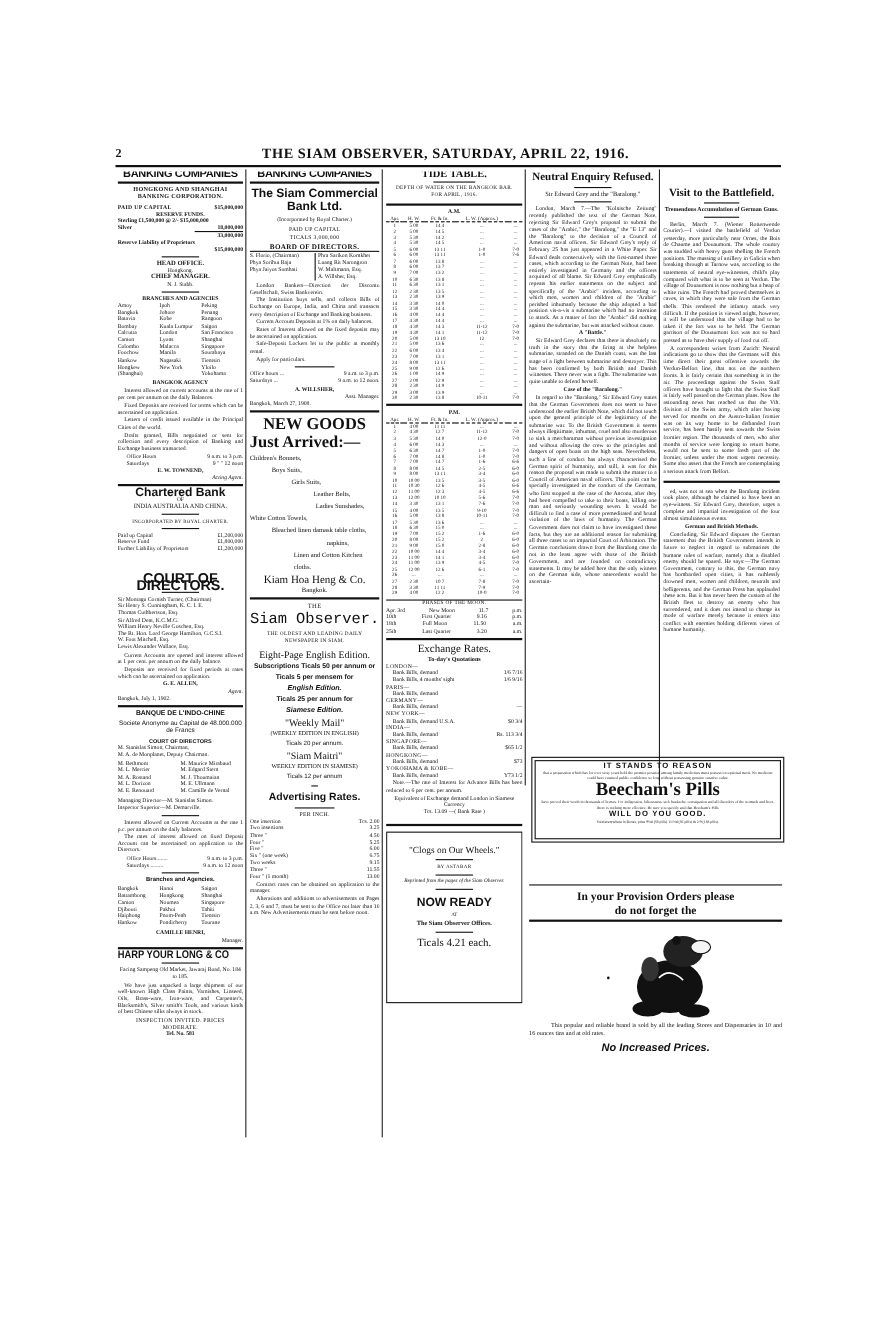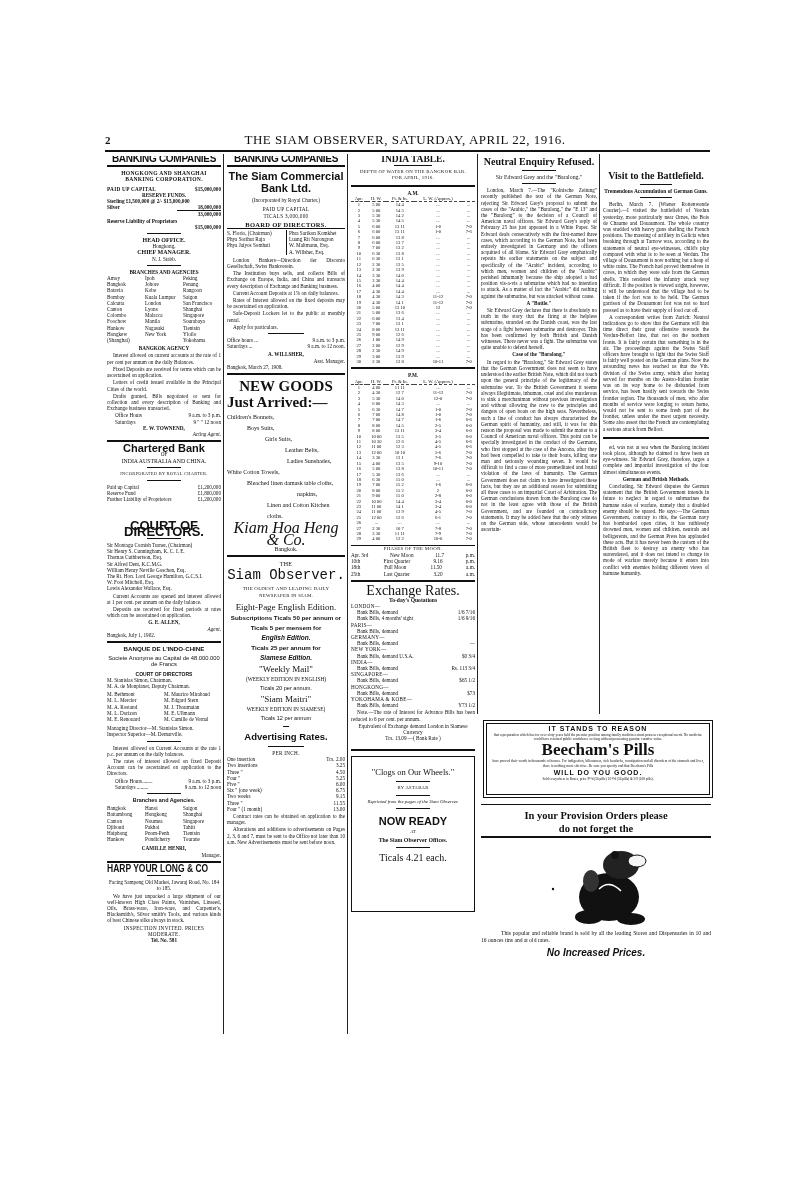--- a/index.html
+++ b/index.html
@@ -1,20 +1,20 @@
 <!DOCTYPE html>
 <html><head>
 <meta charset="utf-8">
 <style>
   html,body{margin:0;padding:0;background:#fff;}
   body{width:804px;height:1200px;position:relative;overflow:hidden;font-family:"Liberation Serif",serif;color:#111;}
   .page{position:absolute;left:105px;top:128px;width:605px;height:920px;}
   .masthead{position:absolute;left:0;top:0;width:605px;height:22px;border-bottom:2px solid #111;}
   .pgnum{position:absolute;left:0;top:6px;font-size:11px;font-weight:bold;}
-  .mtitle{position:absolute;left:40px;top:4px;width:520px;text-align:center;font-size:13px;font-weight:normal;letter-spacing:0.5px;}
+  .mtitle{position:absolute;left:40px;top:4px;width:520px;text-align:center;font-size:13px;font-weight:bold;letter-spacing:0.5px;}
   .col{position:absolute;top:28px;font-size:5.2px;line-height:6.2px;overflow:hidden;}
   .vrule{position:absolute;top:26px;width:1px;background:#222;}
   .h-big{font-family:"Liberation Sans",sans-serif;font-weight:bold;text-align:center;}
   .c{text-align:center;}
   .b{font-weight:bold;}
   .i{font-style:italic;}
   .caps{text-transform:uppercase;letter-spacing:0.3px;}
   .hr{border-top:1px solid #111;margin:3px auto;}
   .hr2{border-top:2px solid #111;margin:3px 0;}
   .short{width:30%;}
@@ -284,21 +284,21 @@
         <div style="padding-left: 0px;">Children's Bonnets,</div>
         <div style="padding-left: 20px;">Boys Suits,</div>
         <div style="padding-left: 38px;">Girls Suits,</div>
         <div style="padding-left: 58px;">Leather Belts,</div>
         <div style="padding-left: 60px;">Ladies Sunshades,</div>
         <div style="padding-left: 0px;">White Cotton Towels,</div>
         <div style="padding-left: 20px;">Bleached linen damask table cloths,</div>
         <div style="padding-left: 70px;">napkins,</div>
         <div style="padding-left: 40px;">Linen and Cotton Kitchen cloths.</div>
       </div>
-    <div class="c" style="font-size:16px;line-height:12px;font-style:italic;">Kiam Hoa Heng &amp; Co.</div>
+    <div class="c" style="font-size:10px;line-height:12px;">Kiam Hoa Heng &amp; Co.</div>
     <div class="c" style="font-size:6px;">Bangkok.</div>
     <div class="hr2"></div>
 
     <div class="c caps" style="font-size:6px;margin-top:4px;">THE</div>
     <div class="c" style="font-size:14px;line-height:17px;font-family:Liberation Mono, monospace;">Siam Observer.</div>
     <div class="c caps" style="font-size:4.8px;margin-top:2px;">THE OLDEST AND LEADING DAILY NEWSPAPER IN SIAM.</div>
     <div class="c" style="font-size:9px;line-height:12px;margin-top:2px;">Eight-Page English Edition.</div>
     <div class="c b h-big" style="font-size:6.2px;line-height:10px;">Subscriptions Ticals 50 per annum or Ticals 5 per mensem for</div>
     <div class="c b i h-big" style="font-size:6.5px;line-height:10px;">English Edition.</div>
     <div class="c b h-big" style="font-size:6.2px;line-height:10px;">Ticals 25 per annum for</div>
@@ -351,21 +351,21 @@
           <span>13.00</span>
         </div>
       </div>
     <div id="ad-notes">
         <div class="p">Contract rates can be obtained on application to the manager.</div>
         <div class="p">Alterations and additions to advertisements on Pages 2, 3, 6 and 7, must be sent to the Office not later than 10 a.m. New Advertisements must be sent before noon.</div>
       </div>
   </div>
 
   <div class="col" style="left:246px;width:124px;height:880px;">
-    <div class="h-big" style="font-size:9.5px;font-family:'Liberation Serif',serif;">INDIA TABLE.</div>
+    <div class="h-big" style="font-size:9.5px;font-family:'Liberation Serif',serif;">TIDE TABLE.</div>
     <div class="hr short"></div>
     <div class="c caps" style="font-size:4.8px;">DEPTH OF WATER ON THE BANGKOK BAR.</div>
     <div class="c caps" style="font-size:4.8px;margin-bottom:2px;">FOR APRIL, 1916.</div>
     <div class="hr2"></div>
     <div class="c b">A.M.</div>
     <table class="tide">
       <thead>
           <tr id="tide-head-am">
             <th>Apr.</th>
             <th>H. W.</th>
@@ -827,21 +827,21 @@
         </div>
         <div class="row">
           <span>25th</span>
           <span>Last Quarter</span>
           <span>3.20</span>
           <span>a.m.</span>
         </div>
       </div>
     <div class="hr2"></div>
 
-    <div class="c" style="font-size:14px;line-height:12px;">Exchange Rates.</div>
+    <div class="c" style="font-size:10px;line-height:12px;">Exchange Rates.</div>
     <div class="c b" style="font-size:5.6px;">To-day's Quotations</div>
     <div id="exchange-rows">
         <div class="caps">London—</div>
         <div class="row" style="padding-left: 6px;">
           <span>Bank Bills, demand</span>
           <span>1/6 7/16</span>
         </div>
         <div class="caps"></div>
         <div class="row" style="padding-left: 6px;">
           <span>Bank Bills, 4 months' sight</span>
@@ -933,21 +933,21 @@
     <div class="hr2" style="margin:5px 0;"></div>
     <div id="col5-cont">
         <div class="p">ed, was not at sea when the Baralong incident took place, although he claimed to have been an eye-witness. Sir Edward Grey, therefore, urges a complete and impartial investigation of the four almost simultaneous events.</div>
       </div>
     <div class="c b">German and British Methods.</div>
     <div id="col5-p2">
         <div class="p">Concluding, Sir Edward disputes the German statement that the British Government intends in future to neglect in regard to submarines the humane rules of warfare, namely that a disabled enemy should be spared. He says:—The German Government, contrary to this, the German navy has bombarded open cities, it has ruthlessly drowned men, women and children, neutrals and belligerents, and the German Press has applauded these acts. But it has never been the custom of the British fleet to destroy an enemy who has surrendered, and it does not intend to change its mode of warfare merely because it enters into conflict with enemies holding different views of humane humanity.</div>
       </div>
   </div>
 
-  <div class="ad-frame" style="left:378px;top:592px;width:222px;height:70px;">
+  <div class="ad-frame" style="left:378px;top:560px;width:222px;height:70px;">
     <div class="c b h-big" style="font-size:7px;line-height:9px;letter-spacing:1px;">IT STANDS TO REASON</div>
     <div class="c" style="font-size:3.6px;line-height:4.2px;padding:0 4px;">that a preparation which has for over sixty years held the premier position among family medicines must possess exceptional merit. No medicine could have retained public confidence so long without possessing genuine curative value.</div>
     <div class="c b" style="font-size:17px;line-height:18px;font-family:'Liberation Serif',serif;">Beecham's Pills</div>
     <div class="c" style="font-size:3.6px;line-height:4.2px;padding:0 4px;">have proved their worth in thousands of homes. For indigestion, biliousness, sick headache, constipation and all disorders of the stomach and liver, there is nothing more effective. Be sure you specify and that Beecham's Pills</div>
     <div class="c b h-big" style="font-size:7px;line-height:9px;letter-spacing:1px;">WILL DO YOU GOOD.</div>
     <div class="c" style="font-size:3.4px;">Sold everywhere in Boxes, price 9½d (56 pills) 1/1½d (56 pills) &amp; 2/9 (168 pills).</div>
   </div>
 
   <div style="position:absolute;left:376px;top:676px;width:230px;border-top:1px solid #111;">
     <div class="c b" style="font-size:10.5px;line-height:13px;margin-top:4px;">In your Provision Orders please</div>

